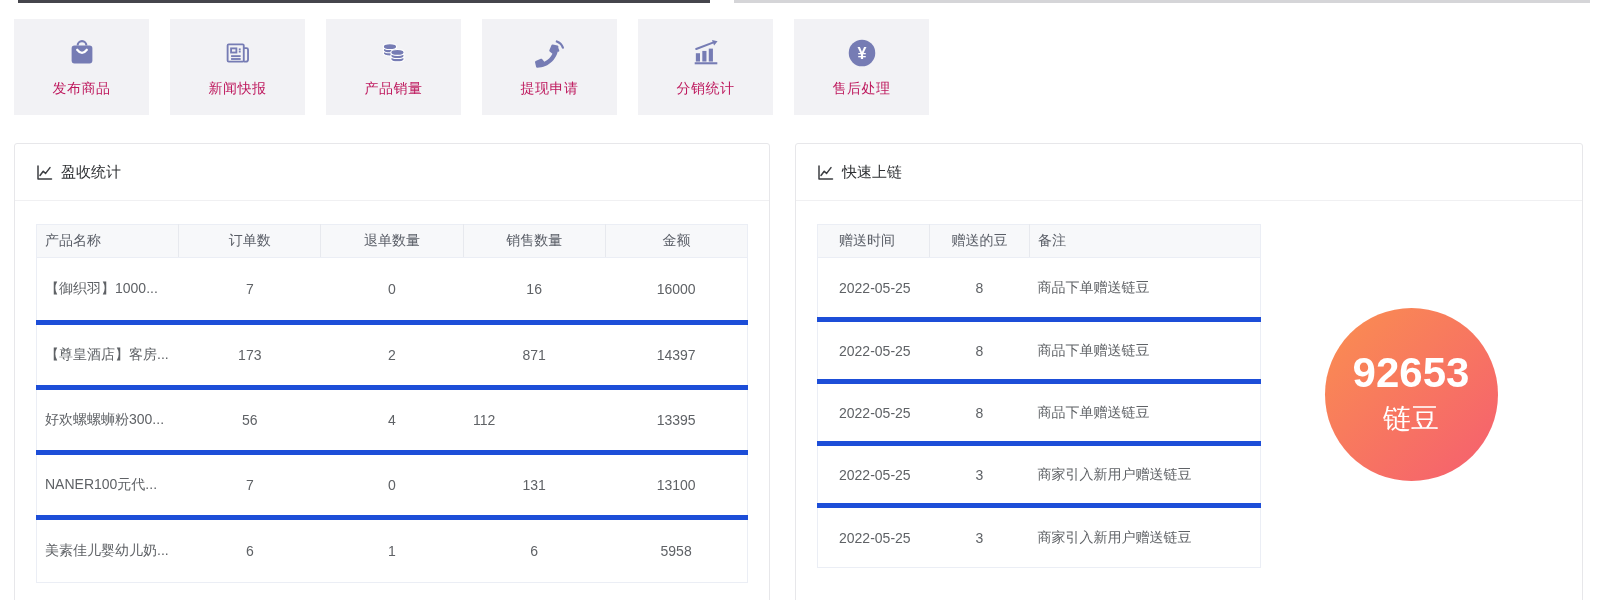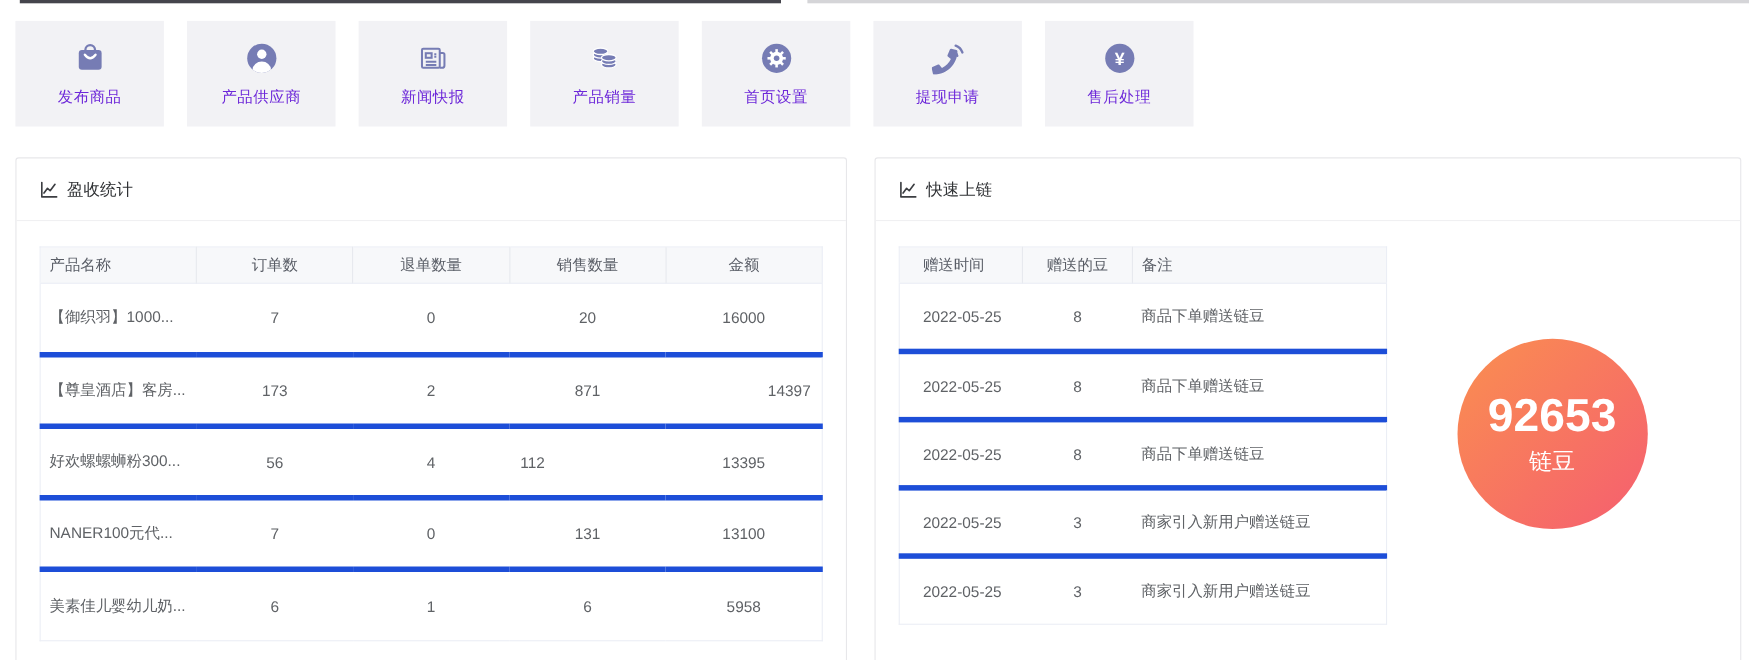--- a/index.html
+++ b/index.html
@@ -10,21 +10,21 @@
   
   .strip { position:absolute; top:0; height:3px; }
   .strip.dark { left:18px; width:692px; background:#45454c; }
   .strip.light { left:734px; width:856px; background:#d5d5d8; }
 
   
   .qa-row { position:absolute; left:14px; top:19px; display:flex; gap:21px; }
   .qa { width:135px; height:96px; background:#f2f2f5; display:flex; flex-direction:column;
         align-items:center; justify-content:center; gap:11px; cursor:pointer; }
   .qa-icon { height:32px; display:flex; align-items:center; justify-content:center; }
-  .qa-label { font-size:14px; color:#6d28d9; letter-spacing:.5px; }
+  .qa-label { font-size:14px; color:#be185d; letter-spacing:.5px; }
 
   
   .main { position:absolute; left:14px; top:143px; display:flex; gap:25px; }
   .panel { background:#fff; border:1px solid #e7e7ea; border-radius:3px; height:556px; }
   .panel.left { width:756px; }
   .panel.right { width:788px; }
   .panel-head { height:57px; display:flex; align-items:center; gap:8px; padding:0 21px;
                 border-bottom:1px solid #f0f0f2; font-size:15px; color:#2e3033; }
   .panel-body { padding:23px 21px; }
   .right-body { display:flex; }
@@ -43,21 +43,21 @@
   th.al-left, td.al-left { padding-left:8px; }
   table.compact th.al-left:first-child, table.compact td.al-left:first-child { padding-left:21px; }
 
   
   .badge-area { flex:1; display:flex; justify-content:center; }
   .badge { margin-top:84px; width:173px; height:173px; border-radius:50%;
            background:linear-gradient(135deg,#fa8f50 0%,#f55e70 100%);
            display:flex; flex-direction:column; align-items:center; justify-content:center;
            color:#fff; }
   .badge-value { font-size:42px; font-weight:600; line-height:1.05; }
-  .badge-unit { font-size:21px; margin-top:4px; }
+  .badge-unit { font-size:28px; margin-top:4px; }
 
   .chart-ic { width:17px; height:17px; }
   svg { display:block; }
 </style>
 </head>
 <body>
 
 <div class="screen">
 
   <div class="strip dark"></div>
@@ -69,37 +69,20 @@
       <span class="qa-icon">
         <svg width="30" height="30" viewBox="0 0 26 26">
           <rect x="4" y="6.5" width="18" height="15.5" rx="2.5" fill="#767cb4"></rect>
           <path d="M9.2 6.5 a3.8 3.8 0 0 1 7.6 0" fill="none" stroke="#767cb4" stroke-width="1.8"></path>
           <path d="M8.8 10.2 Q13 15.6 17.2 10.2" fill="none" stroke="#fff" stroke-width="1.9" stroke-linecap="round"></path>
         </svg>
       </span>
       <span class="qa-label">发布商品</span>
     </div>
 
-    <div class="qa">
-      <span class="qa-icon">
-        <svg width="30" height="30" viewBox="0 0 26 26">
-          <defs>
-              <clipPath id="supclip">
-                <circle cx="13" cy="13" r="11.5"></circle>
-              </clipPath>
-            </defs>
-          <circle cx="13" cy="13" r="11.5" fill="#767cb4"></circle>
-          <g clip-path="url(#supclip)" fill="#fff">
-            <circle cx="13" cy="9.8" r="3.7"></circle>
-            <ellipse cx="13" cy="21.8" rx="7.2" ry="6.2"></ellipse>
-          </g>
-        </svg>
-      </span>
-      <span class="qa-label">产品供应商</span>
-    </div>
 
 
     <div class="qa">
       <span class="qa-icon">
         <svg width="30" height="30" viewBox="0 0 26 26" fill="none" stroke="#767cb4" stroke-width="1.6">
           <rect x="4" y="5.5" width="14" height="15" rx="1"></rect>
           <path d="M18 8.8 h2.4 a1.3 1.3 0 0 1 1.3 1.3 v8.5 a1.9 1.9 0 0 1 -1.9 1.9 H18"></path>
           <rect x="7" y="9" width="4.6" height="3.6"></rect>
           <path d="M13.7 9.8 h1.6"></path>
           <path d="M13.7 11.8 h1.6"></path>
@@ -120,56 +103,51 @@
             <ellipse cx="16" cy="18.1" rx="5.8" ry="2.5"></ellipse>
             <ellipse cx="16" cy="15.3" rx="5.8" ry="2.5"></ellipse>
             <ellipse cx="16" cy="12.5" rx="5.8" ry="2.5"></ellipse>
           </g>
         </svg>
       </span>
       <span class="qa-label">产品销量</span>
     </div>
 
 
-    <div class="qa">
-      <span class="qa-icon">
-        <svg width="30" height="30" viewBox="0 0 26 26">
-          <circle cx="13" cy="13" r="11.5" fill="#767cb4"></circle>
-          <g fill="#fff">
-            <circle cx="13" cy="13" r="5.1"></circle>
-            <rect x="12" y="5.8" width="2" height="3" transform="rotate(0 13 13)"></rect>
-            <rect x="12" y="5.8" width="2" height="3" transform="rotate(45 13 13)"></rect>
-            <rect x="12" y="5.8" width="2" height="3" transform="rotate(90 13 13)"></rect>
-            <rect x="12" y="5.8" width="2" height="3" transform="rotate(135 13 13)"></rect>
-            <rect x="12" y="5.8" width="2" height="3" transform="rotate(180 13 13)"></rect>
-            <rect x="12" y="5.8" width="2" height="3" transform="rotate(225 13 13)"></rect>
-            <rect x="12" y="5.8" width="2" height="3" transform="rotate(270 13 13)"></rect>
-            <rect x="12" y="5.8" width="2" height="3" transform="rotate(315 13 13)"></rect>
-          </g>
-          <circle cx="13" cy="13" r="2.2" fill="#767cb4"></circle>
-        </svg>
-      </span>
-      <span class="qa-label">首页设置</span>
-    </div>
 
     <div class="qa">
       <span class="qa-icon">
         <svg width="30" height="30" viewBox="0 0 512 512">
           <g transform="scale(0.78) translate(0,140)">
             <path fill="#767cb4" d="M493.4 24.6l-104-24c-11.3-2.6-22.9 3.3-27.5 13.9l-48 112c-4.2 9.8-1.4 21.3 6.9 28l60.6 49.6c-36 76.7-98.9 140.5-177.2 177.2l-49.6-60.6c-6.8-8.3-18.2-11.1-28-6.9l-112 48C3.9 366.5-2 378.1.6 389.4l24 104C27.1 504.2 36.7 512 48 512c256.1 0 464-207.5 464-464 0-11.2-7.7-20.9-18.6-23.4z"></path>
           </g>
           <g fill="none" stroke="#767cb4" stroke-width="38" stroke-linecap="round">
             <path d="M330 150 a95 95 0 0 1 66 66"></path>
             <path d="M372 60 a175 175 0 0 1 104 104"></path>
           </g>
         </svg>
       </span>
       <span class="qa-label">提现申请</span>
     </div>
 
+    <div class="qa">
+      <span class="qa-icon">
+        <svg width="30" height="30" viewBox="0 0 26 26">
+          <g fill="#767cb4">
+            <rect x="4.2" y="13.2" width="3.6" height="7.2"></rect>
+            <rect x="9.8" y="11.2" width="3.6" height="9.2"></rect>
+            <rect x="15.4" y="9.2" width="3.6" height="11.2"></rect>
+            <rect x="3.2" y="21" width="19.6" height="1.8"></rect>
+          </g>
+          <path d="M4.5 9.5 L19 4" fill="none" stroke="#767cb4" stroke-width="1.8" stroke-linecap="round"></path>
+          <path d="M18.2 1.8 L23 2.8 L20 6.6 Z" fill="#767cb4"></path>
+        </svg>
+      </span>
+      <span class="qa-label">分销统计</span>
+    </div>
 
     <div class="qa">
       <span class="qa-icon">
         <svg width="30" height="30" viewBox="0 0 26 26">
           <circle cx="13" cy="13" r="11.5" fill="#767cb4"></circle>
           <text x="13" y="18" text-anchor="middle" font-size="14" font-weight="bold" fill="#fff">¥</text>
         </svg>
       </span>
       <span class="qa-label">售后处理</span>
     </div>
@@ -195,29 +173,29 @@
                 <th class="al-center" style="text-align: center;">退单数量</th>
                 <th class="al-center" style="text-align: center;">销售数量</th>
                 <th class="al-center" style="text-align: center;">金额</th>
               </tr>
             </thead>
           <tbody>
               <tr>
                 <td class="al-left" style="text-align: left;">【御织羽】1000...</td>
                 <td class="al-center" style="text-align: center;">7</td>
                 <td class="al-center" style="text-align: center;">0</td>
-                <td class="al-center" style="text-align: center;">20</td>
+                <td class="al-center" style="text-align: center;">16</td>
                 <td class="al-center" style="text-align: center;">16000</td>
               </tr>
               <tr>
                 <td class="al-left" style="text-align: left;">【尊皇酒店】客房...</td>
                 <td class="al-center" style="text-align: center;">173</td>
                 <td class="al-center" style="text-align: center;">2</td>
                 <td class="al-center" style="text-align: center;">871</td>
-                <td class="al-center" style="text-align: right; margin-top: 48px;">14397</td>
+                <td class="al-center" style="text-align: center; margin-top: 48px;">14397</td>
               </tr>
               <tr>
                 <td class="al-left" style="text-align: left;">好欢螺螺蛳粉300...</td>
                 <td class="al-center" style="text-align: center;">56</td>
                 <td class="al-center" style="text-align: center;">4</td>
                 <td class="al-center" style="text-align: left;">112</td>
                 <td class="al-center" style="text-align: center;">13395</td>
               </tr>
               <tr>
                 <td class="al-left" style="text-align: left;">NANER100元代...</td>

